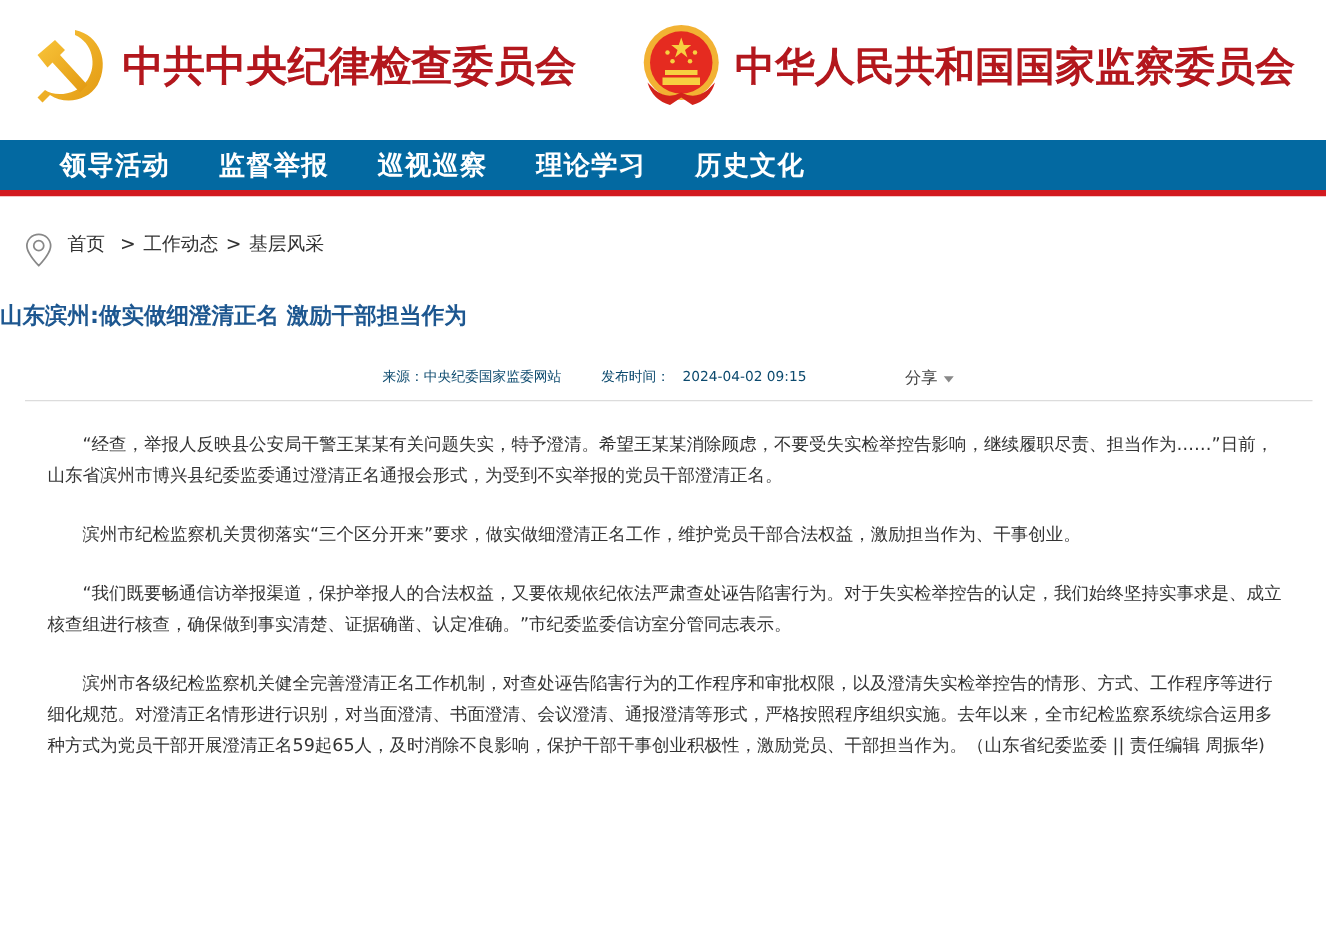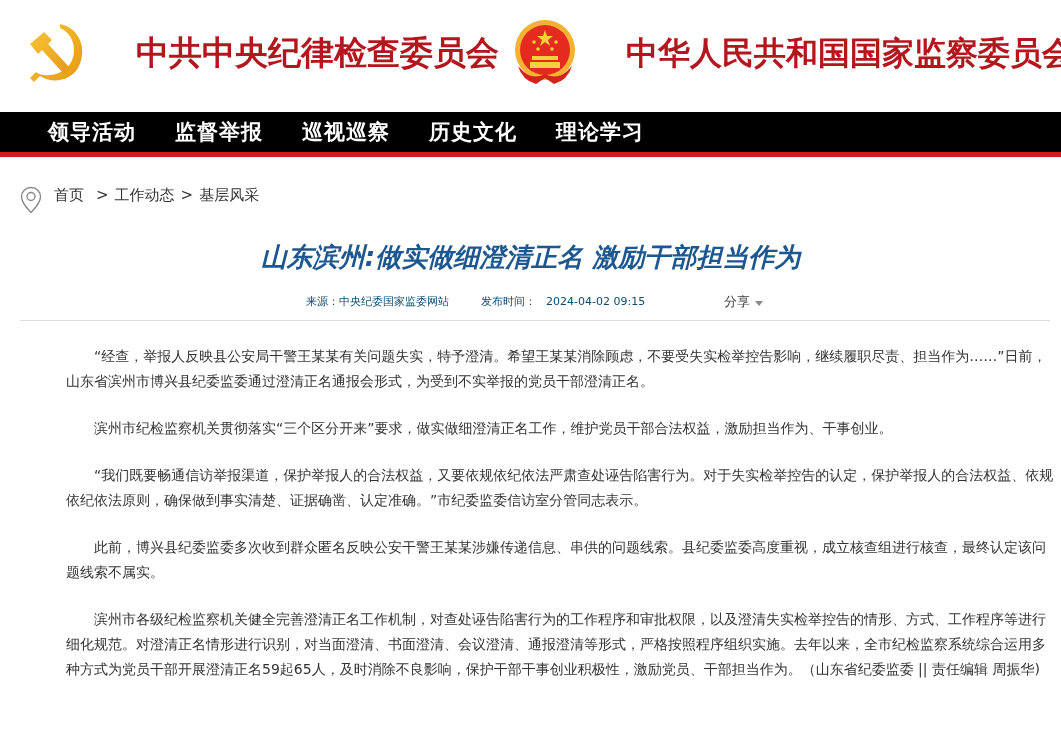--- a/index.html
+++ b/index.html
@@ -1,48 +1,48 @@
 <!DOCTYPE html>
 <html><head>
 <meta charset="utf-8">
 <style>
   * { margin: 0; padding: 0; box-sizing: border-box; }
   html, body { width: 1061px; height: 741px; overflow: hidden; background: #ffffff; }
   body { font-family: "DejaVu Sans", "Liberation Sans", sans-serif; color: #333; position: relative; }
 
   .header { position: absolute; left: 0; top: 0; width: 1061px; height: 112px; background: #fff; }
-  .logo-block { position: absolute; top: 18px; display: flex; align-items: center; gap: 38px; }
+  .logo-block { position: absolute; top: 18px; display: flex; align-items: center; }
   .logo-left { left: 22px; }
   .logo-right { left: 512px; }
   .emblem { width: 66px; height: 70px; display: block; }
   .logo-text { font-family: "DejaVu Serif", "Liberation Serif", serif; font-weight: bold; color: #b3171d; font-size: 33px; letter-spacing: 0px; margin-left: 10px; white-space: nowrap; line-height: 70px; }
   .logo-right .logo-text { font-size: 32px; }
 
-  .navbar { position: absolute; left: 0; top: 112px; width: 1061px; height: 40px; background: #000000; }
+  .navbar { position: absolute; left: 0; top: 112px; width: 1061px; height: 40px; background: #0369a1; }
   .nav-red { position: absolute; left: 0; top: 152px; width: 1061px; height: 5px; background: #d21a1f; }
   .nav-list { display: flex; height: 40px; align-items: center; padding-left: 48px; }
   .nav-item { font-family: "DejaVu Serif", "Liberation Serif", serif; font-weight: bold; color: #fff; font-size: 21px; width: 127px; white-space: nowrap; cursor: pointer; letter-spacing: 1px; }
 
   .breadcrumb { position: absolute; left: 20px; top: 186px; height: 28px; display: flex; align-items: flex-start; font-size: 15px; color: #333; }
   .bc-icon { width: 22px; height: 28px; margin-right: 12px; }
   .bc-link { cursor: pointer; color: #333; }
   .bc-sep { margin: 0 6px 0 12px; color: #333; }
   .bc-sep2 { margin: 0 6px; color: #333; }
 
-  .title { position: absolute; left: 0; top: 240px; width: 1061px; text-align: center; font-size: 26px; font-weight: bold; color: #1d5790; letter-spacing: 0px; font-style: italic; }
+  .title { position: absolute; left: 0; top: 240px; width: 1061px; text-align: left; font-size: 18px; font-weight: bold; color: #1d5790; letter-spacing: 0px; }
 
   .meta { position: absolute; top: 294px; left: 272px; font-size: 11px; color: #0c4a6e; display: flex; align-items: center; white-space: nowrap; margin-left: 34px; }
   .meta .source { margin-right: 32px; }
   .meta .time-label { margin-right: 10px; }
   .share { position: absolute; top: 293px; left: 724px; font-size: 13px; color: #444; cursor: pointer; display: flex; align-items: center; justify-content: center; }
   .share-caret { display: inline-block; width: 0; height: 0; border-left: 4px solid transparent; border-right: 4px solid transparent; border-top: 5px solid #888; margin-left: 5px; margin-top: 2px; }
 
   .divider { position: absolute; left: 20px; top: 320px; width: 1030px; height: 1px; background: #dcdcdc; }
 
-  .article { position: absolute; left: 38px; top: 344px; width: 992px; font-size: 14px; color: #333; line-height: 25px; margin-left: 28px; }
+  .article { position: absolute; left: 38px; top: 344px; width: 992px; font-size: 14px; color: #333; line-height: 25px; }
   .article p { text-indent: 28px; margin-bottom: 22px; text-align: left; }
 </style>
 </head>
 <body>
 
 <div class="header">
   <div class="logo-block logo-left">
     <svg class="emblem" viewBox="0 0 66 70">
       <defs>
         <linearGradient id="gold" x1="0" y1="0" x2="1" y2="1">
@@ -71,22 +71,22 @@
     </svg>
     <span class="logo-text">中华人民共和国国家监察委员会</span>
   </div>
 </div>
 
 <div class="navbar">
   <div class="nav-list">
     <span class="nav-item">领导活动</span>
     <span class="nav-item">监督举报</span>
     <span class="nav-item">巡视巡察</span>
+    <span class="nav-item">理论学习</span>
     <span class="nav-item">历史文化</span>
-    <span class="nav-item">理论学习</span>
   </div>
 </div>
 <div class="nav-red"></div>
 
 <div class="breadcrumb">
   <svg class="bc-icon" viewBox="0 0 22 28">
     <path d="M11 1.5 C5.5 1.5 1.5 5.6 1.5 10.8 C1.5 17 11 26.5 11 26.5 C11 26.5 20.5 17 20.5 10.8 C20.5 5.6 16.5 1.5 11 1.5 Z" fill="none" stroke="#888" stroke-width="1.4"></path>
     <circle cx="11" cy="10.5" r="4" fill="none" stroke="#888" stroke-width="1.4"></circle>
   </svg>
   <span class="bc-link">首页</span>
@@ -106,16 +106,15 @@
 <div class="share">
   <span>分享</span>
   <span class="share-caret"></span>
 </div>
 
 <div class="divider"></div>
 
 <div class="article">
   <p>“经查，举报人反映县公安局干警王某某有关问题失实，特予澄清。希望王某某消除顾虑，不要受失实检举控告影响，继续履职尽责、担当作为……”日前，山东省滨州市博兴县纪委监委通过澄清正名通报会形式，为受到不实举报的党员干部澄清正名。</p>
   <p>滨州市纪检监察机关贯彻落实“三个区分开来”要求，做实做细澄清正名工作，维护党员干部合法权益，激励担当作为、干事创业。</p>
-  <p>“我们既要畅通信访举报渠道，保护举报人的合法权益，又要依规依纪依法严肃查处诬告陷害行为。对于失实检举控告的认定，保护举报人的合法权益、依规依纪依法原则，确保做到事实清楚、证据确凿、认定准确。”市纪委监委信访室分管同志表示。</p>
-  <p>此前，博兴县纪委监委多次收到群众匿名反映公安干警王某某涉嫌传递信息、串供的问题线索。县纪委监委高度重视，成立核查组进行核查，最终认定该问题线索不属实。</p>
+  <p>“我们既要畅通信访举报渠道，保护举报人的合法权益，又要依规依纪依法严肃查处诬告陷害行为。对于失实检举控告的认定，我们始终坚持实事求是、成立核查组进行核查，确保做到事实清楚、证据确凿、认定准确。”市纪委监委信访室分管同志表示。</p>
   <p>滨州市各级纪检监察机关健全完善澄清正名工作机制，对查处诬告陷害行为的工作程序和审批权限，以及澄清失实检举控告的情形、方式、工作程序等进行细化规范。对澄清正名情形进行识别，对当面澄清、书面澄清、会议澄清、通报澄清等形式，严格按照程序组织实施。去年以来，全市纪检监察系统综合运用多种方式为党员干部开展澄清正名59起65人，及时消除不良影响，保护干部干事创业积极性，激励党员、干部担当作为。（山东省纪委监委 || 责任编辑 周振华)</p>
 </div>
 
 </body></html>

